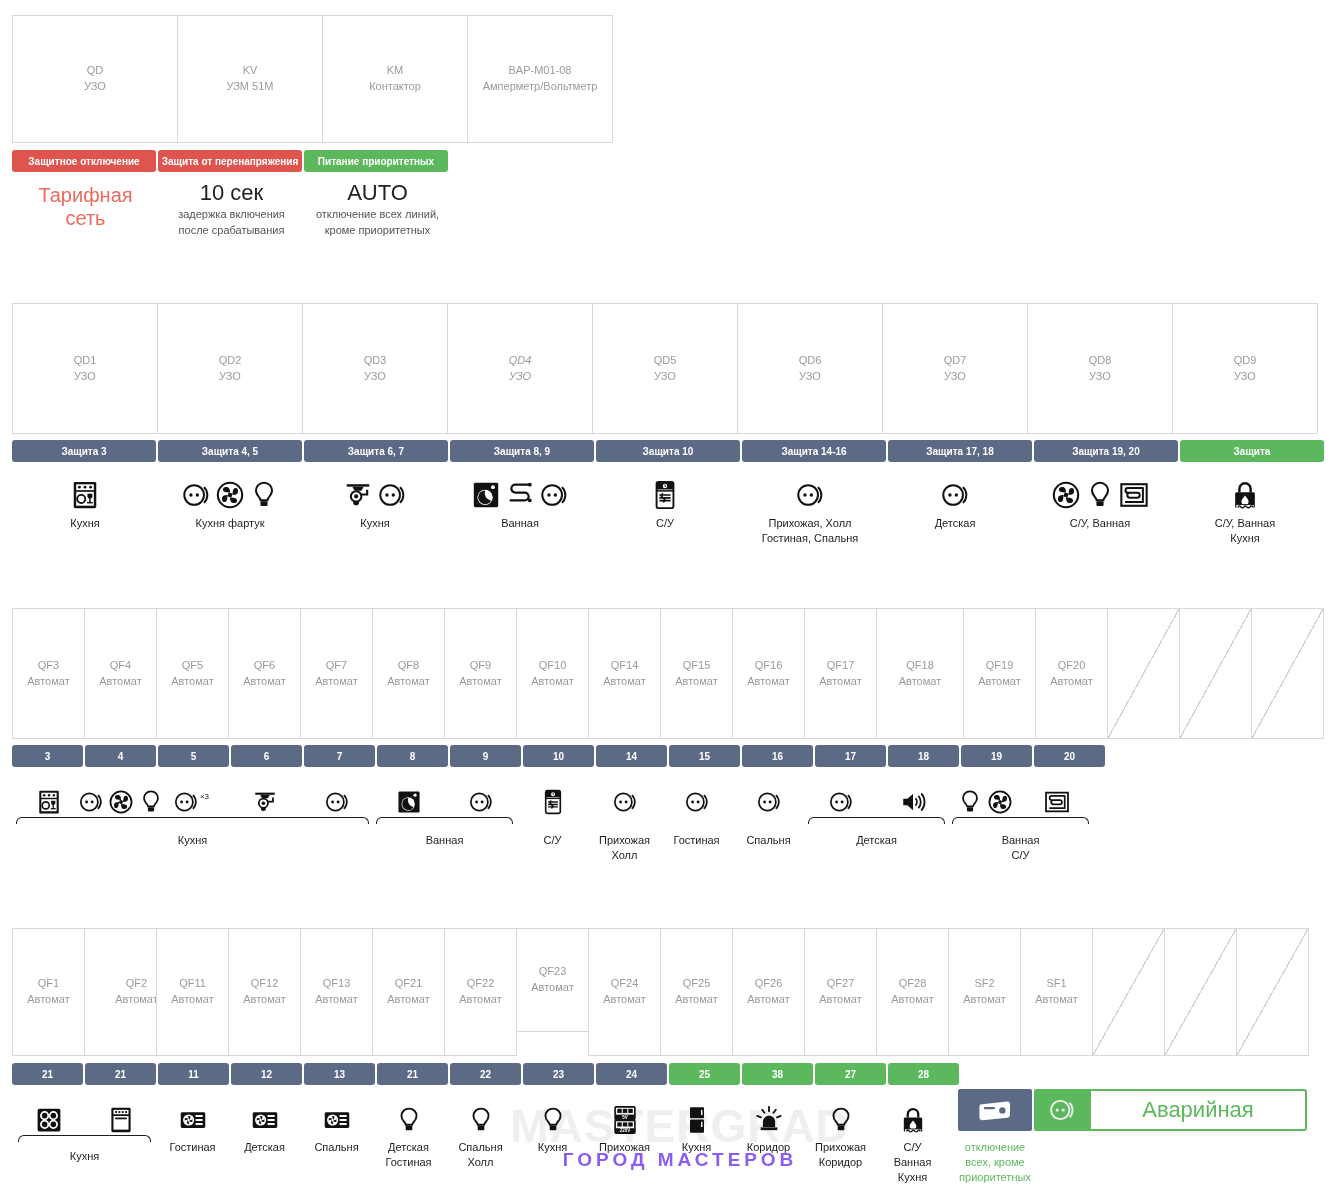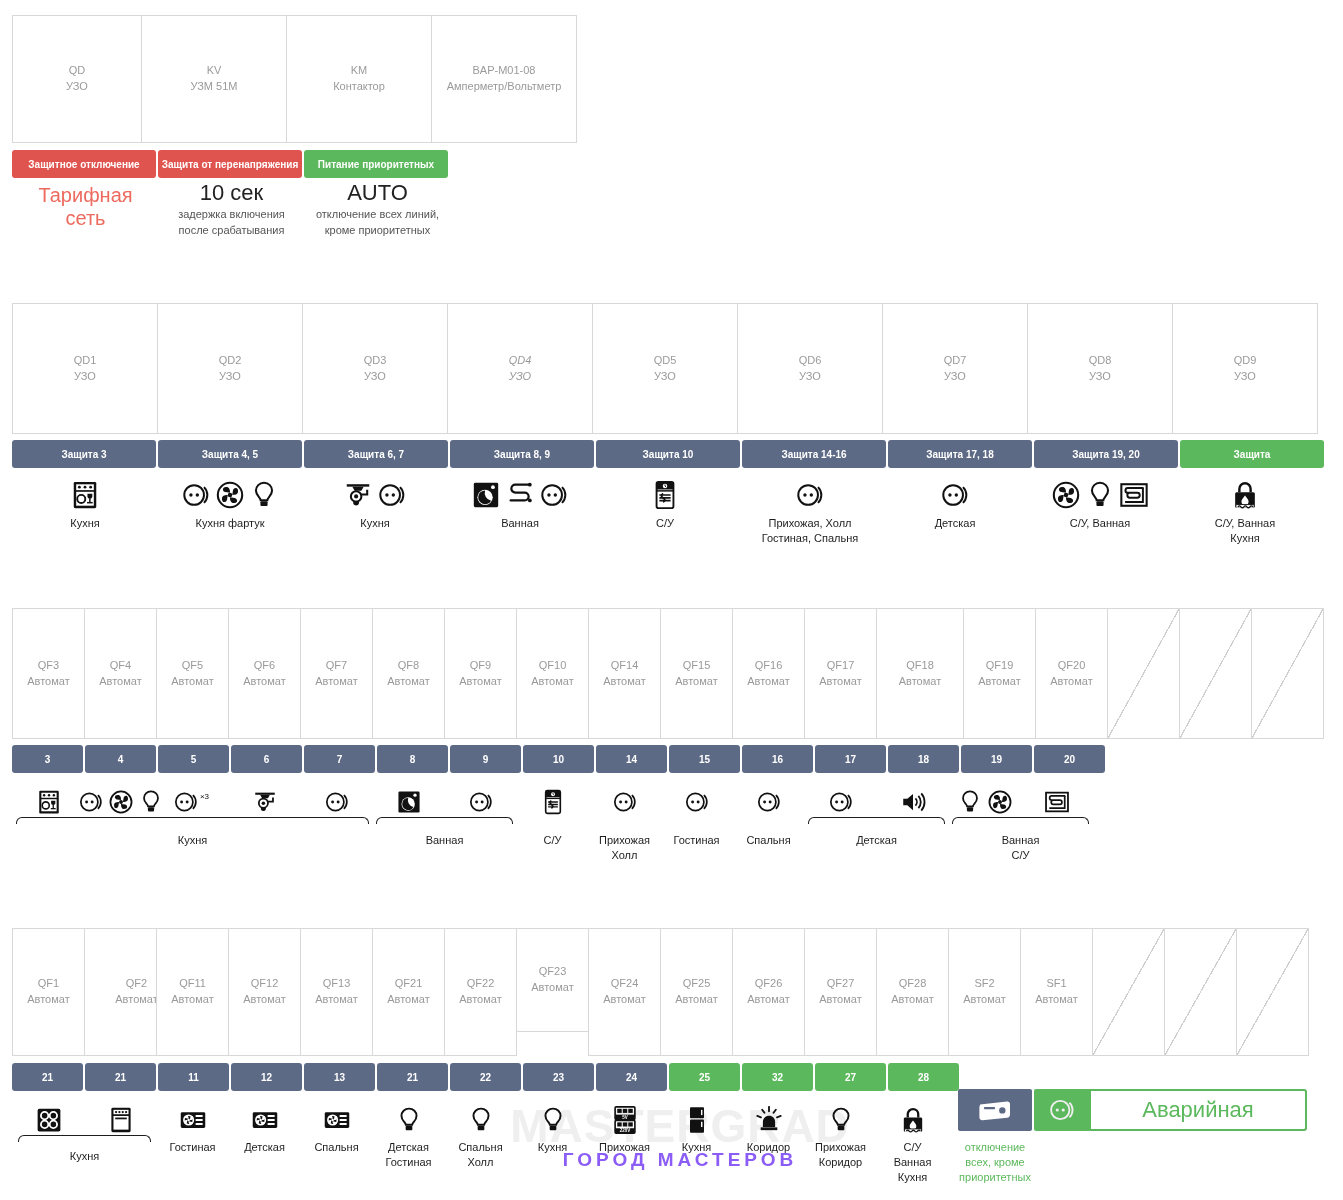--- a/index.html
+++ b/index.html
@@ -53,21 +53,21 @@
     position: absolute;
     left: 0; top: 0; width: 100%; height: 100%;
     background: linear-gradient(to bottom right,
       transparent calc(50% - 0.6px), #cfcfcf calc(50% - 0.6px),
       #cfcfcf calc(50% + 0.6px), transparent calc(50% + 0.6px));
   }
 
   
   .badgerow { position: absolute; display: flex; }
   .badge {
-    height: 28px;
+    height: 22px;
     border-radius: 3px;
     color: #fff;
     font-size: 10px;
     font-weight: bold;
     display: flex; align-items: center; justify-content: center;
     margin-right: 2px;
     white-space: nowrap;
   }
   .badge.slate { background: #5d6a85; }
   .badge.green { background: #5cb85c; }
@@ -133,21 +133,21 @@
 <body>
 
 <div id="root">
 
   <div class="watermark">
     <div class="wm1">MASTERGRAD</div>
     <div class="wm2">ГОРОД МАСТЕРОВ</div>
   </div>
 
   <div class="modrow" id="row-input" style="left:12px; top:15px;">
-      <div class="cell" style="width: 130px; height: 128px;">
+      <div class="cell" style="width: 166px; height: 128px;">
         <span class="c-top">QD</span>
         <span class="c-bot">УЗО</span>
       </div>
       <div class="cell" style="width: 146px; height: 128px;">
         <span class="c-top">KV</span>
         <span class="c-bot">УЗМ 51М</span>
       </div>
       <div class="cell" style="width: 146px; height: 128px;">
         <span class="c-top">KM</span>
         <span class="c-bot">Контактор</span>
@@ -800,21 +800,21 @@
       <div class="badge slate" style="width: 71px;">21</div>
       <div class="badge slate" style="width: 71px;">21</div>
       <div class="badge slate" style="width: 71px;">11</div>
       <div class="badge slate" style="width: 71px;">12</div>
       <div class="badge slate" style="width: 71px;">13</div>
       <div class="badge slate" style="width: 71px;">21</div>
       <div class="badge slate" style="width: 71px;">22</div>
       <div class="badge slate" style="width: 71px;">23</div>
       <div class="badge slate" style="width: 71px;">24</div>
       <div class="badge green" style="width: 71px;">25</div>
-      <div class="badge green" style="width: 71px;">32</div>
+      <div class="badge green" style="width: 71px;">38</div>
       <div class="badge green" style="width: 71px;">27</div>
       <div class="badge green" style="width: 71px;">28</div>
     </div>
   <div id="load-b2">
       <div class="iconcell" style="left: 12px; top: 1094px; width: 73px;">
         <div class="icons" style="height: 40px;">
           <span>
             <svg width="28" height="28" viewBox="0 0 32 32">
               <rect x="3" y="3" width="26" height="26" rx="2" fill="#111"></rect>
               <circle cx="11" cy="11" r="4.2" fill="none" stroke="#fff" stroke-width="2.1"></circle>

